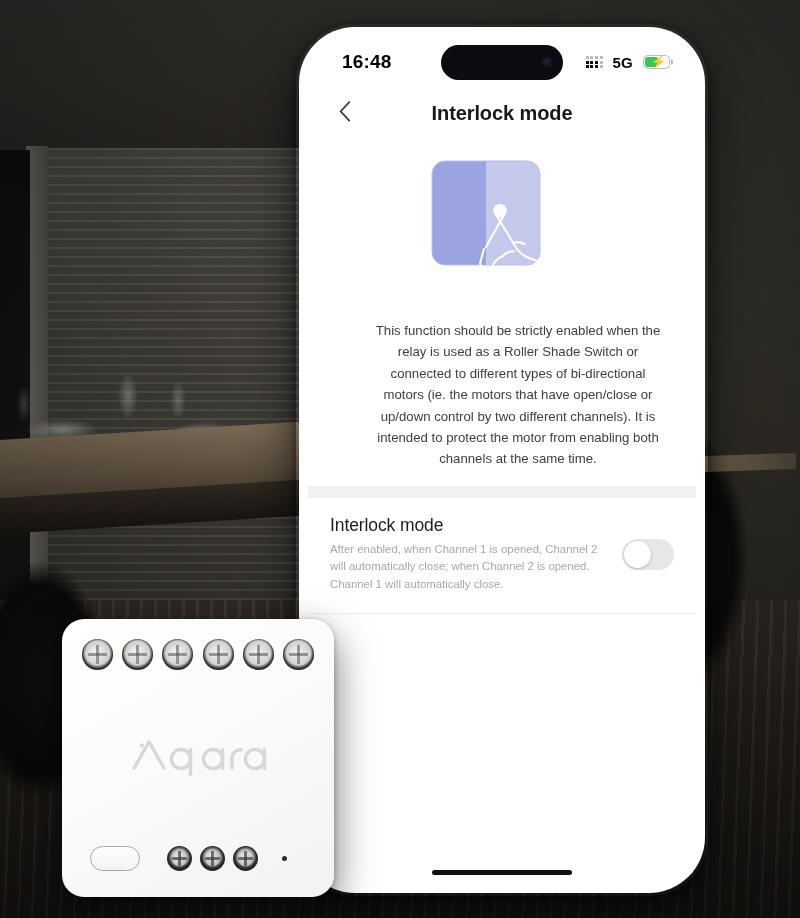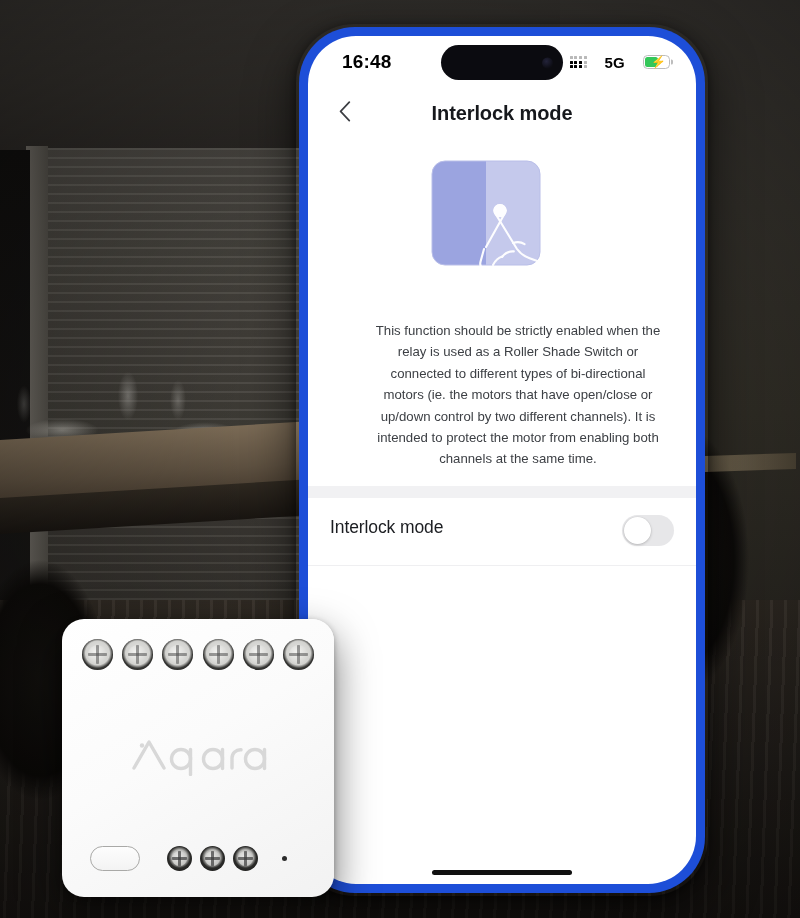--- a/index.html
+++ b/index.html
@@ -97,21 +97,21 @@
     left: 296px; top: 24px;
     width: 412px; height: 872px;
     border-radius: 58px;
     background: linear-gradient(120deg, #c8c8c6 0%, #8e8e8c 18%, #f2f2f0 32%, #6e6e6c 52%, #cfcfcd 70%, #77777 85%, #bdbdbb 100%);
     padding: 3px;
     box-shadow: 0 18px 48px rgba(0,0,0,0.62), 0 2px 10px rgba(0,0,0,0.5);
   }
   #phone-frame {
     width: 100%; height: 100%;
     border-radius: 56px;
-    background: #1d4ed8;
+    background: #ffffff;
     padding: 9px;
   }
   #screen {
     position: relative;
     width: 100%; height: 100%;
     border-radius: 48px;
     background: #ffffff;
     overflow: hidden;
   }
 
@@ -143,21 +143,21 @@
     background: #0b0b10;
   }
   #camera-lens {
     position: absolute; right: 10px; top: 50%;
     transform: translateY(-50%);
     width: 11px; height: 11px; border-radius: 50%;
     background: radial-gradient(circle at 40% 35%, #23233a, #0d0d14 70%);
   }
   #status-right {
     margin-left: auto;
-    display: flex; align-items: center; gap: 18px;
+    display: flex; align-items: center; gap: 10px;
   }
   #signal-icon {
     display: grid;
     grid-template-columns: repeat(4, 3px);
     grid-template-rows: repeat(3, 3px);
     gap: 1.6px;
     align-items: end;
   }
   #signal-icon i { display: block; width: 3px; height: 3px; border-radius: 0.5px; background: #000; }
   #signal-icon i.dim { background: #b9b9b9; }
@@ -428,20 +428,21 @@
         </svg>
       </div>
 
       <div id="description">This function should be strictly enabled when the relay is used as a Roller Shade Switch or connected to different types of bi-directional motors (ie. the motors that have open/close or up/down control by two different channels). It is intended to protect the motor from enabling both channels at the same time.</div>
 
       <div id="separator-band"></div>
 
       <div id="setting-row">
         <div id="setting-texts">
           <div id="setting-title">Interlock mode</div>
+          <div id="setting-subtitle">After enabled, when Channel 1 is opened, Channel 2 will automatically close; when Channel 2 is opened. Channel 1 will automatically close.</div>
         </div>
         <div id="interlock-toggle">
           <div id="toggle-knob"></div>
         </div>
       </div>
 
       <div id="home-indicator"></div>
     </div>
   </div>
 </div>

